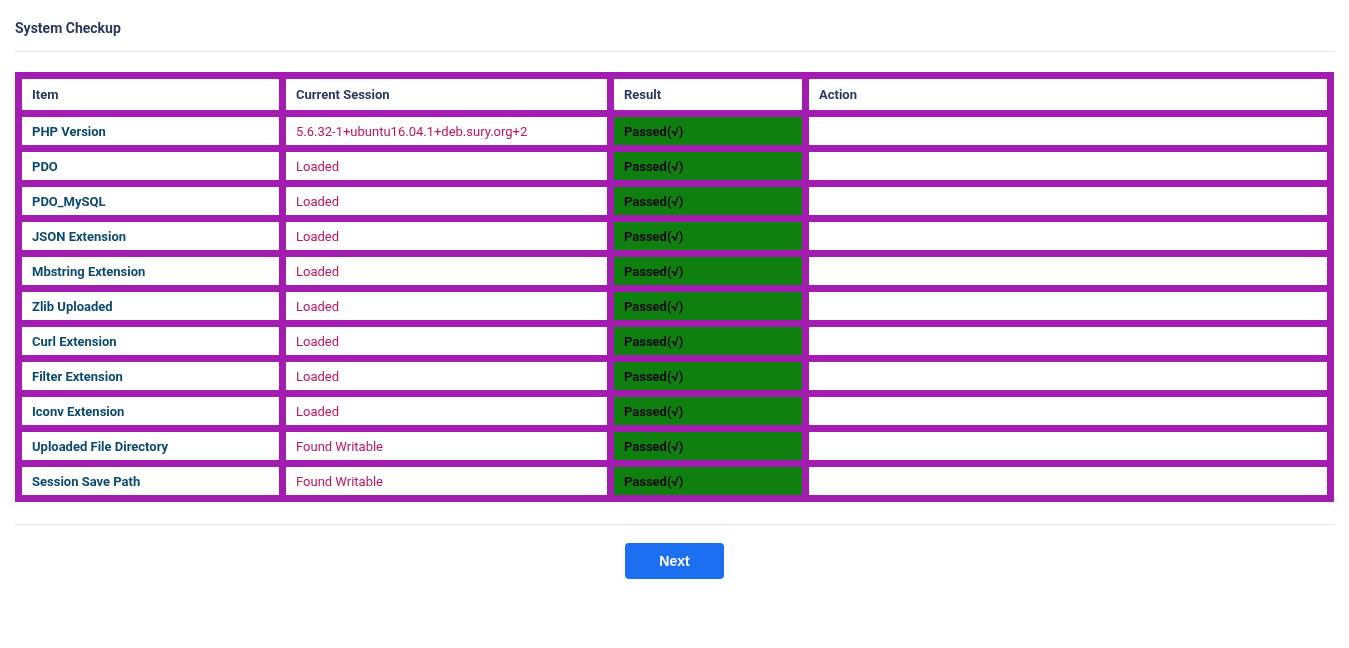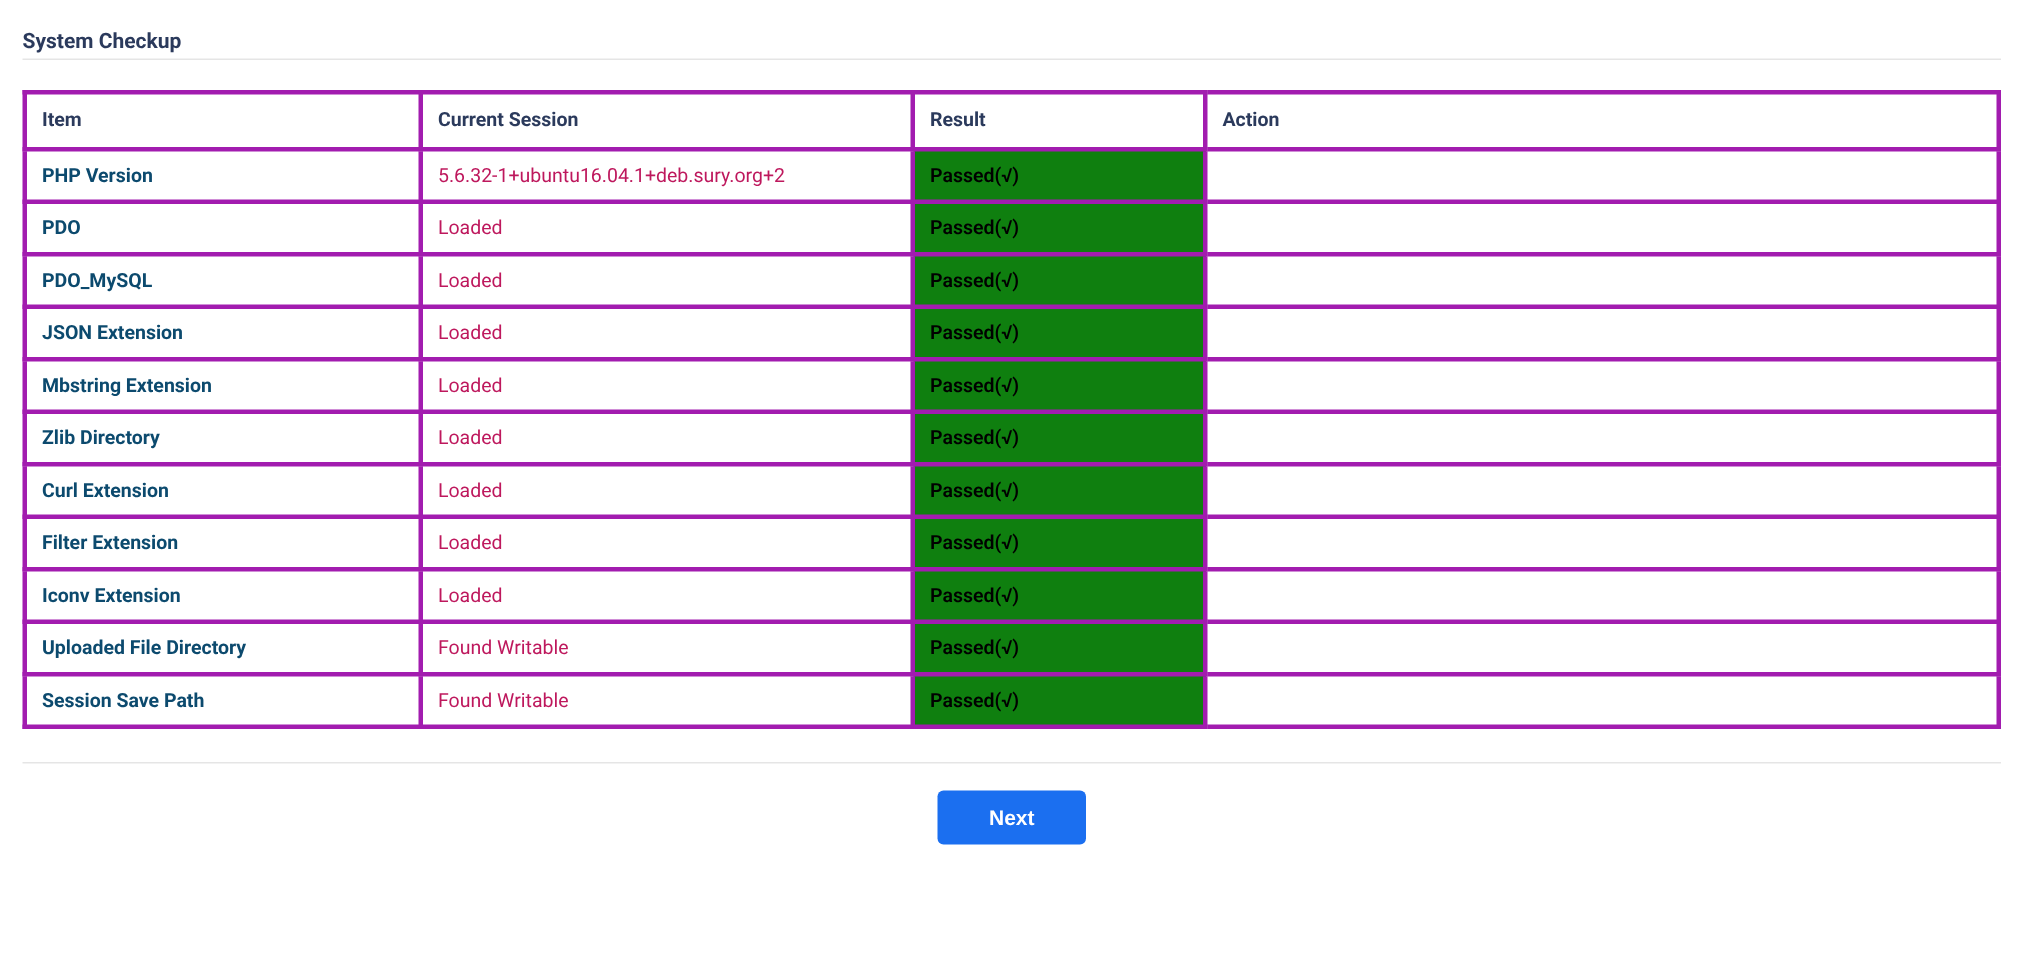--- a/index.html
+++ b/index.html
@@ -14,37 +14,37 @@
       color: #333;
     }
     .container {
       max-width: 1320px;
       margin: 0 auto;
     }
     .page-title {
       font-size: 14px;
       font-weight: 700;
       color: #2b3a5c;
-      margin-bottom: 3px;
+      margin-bottom: 15px;
     }
     .hr {
       border: none;
       border-top: 1px solid #e5e5e5;
       margin-bottom: 20px;
     }
     table {
       width: 100%;
       border-collapse: collapse;
       border: 1px solid #ddd;
       font-size: 13px;
     }
     th, td {
       text-align: left;
       padding: 6px 10px;
-      border: 3px solid #a21caf;
+      border: 7px solid #a21caf;
       vertical-align: middle;
     }
     th {
       font-weight: 700;
       color: #2b3a5c;
       background: #fff;
       height: 38px;
     }
     td {
       color: #444;
@@ -138,21 +138,21 @@
           <td class="result-passed">Passed(√)</td>
           <td></td>
         </tr>
         <tr>
           <td class="item-cell">Mbstring Extension</td>
           <td class="setting-cell">Loaded</td>
           <td class="result-passed">Passed(√)</td>
           <td></td>
         </tr>
         <tr>
-          <td class="item-cell">Zlib Directory</td>
+          <td class="item-cell">Zlib Uploaded</td>
           <td class="setting-cell">Loaded</td>
           <td class="result-passed">Passed(√)</td>
           <td></td>
         </tr>
         <tr>
           <td class="item-cell">Curl Extension</td>
           <td class="setting-cell">Loaded</td>
           <td class="result-passed">Passed(√)</td>
           <td></td>
         </tr>

